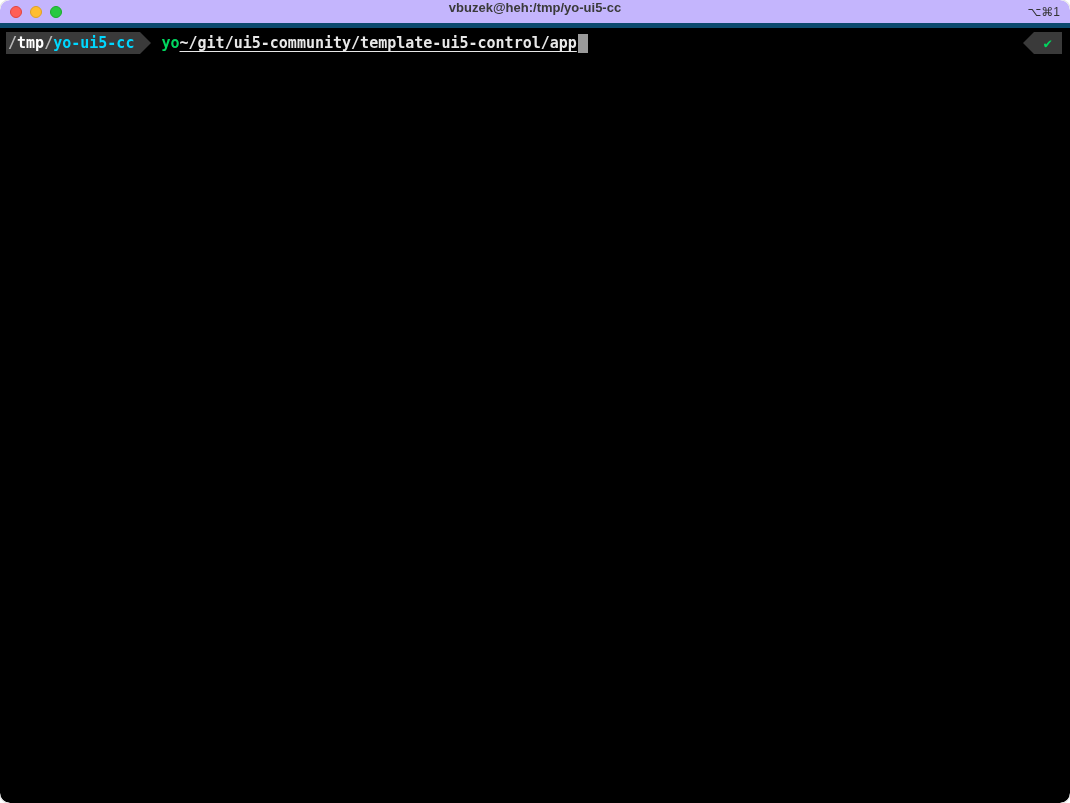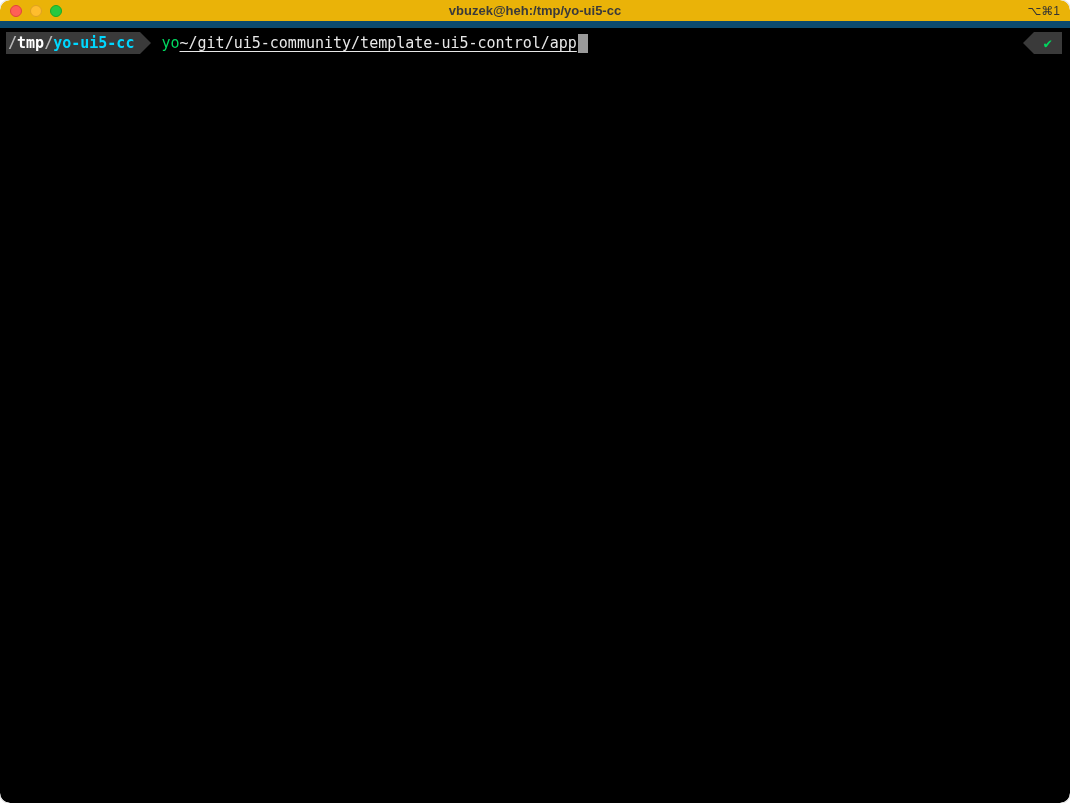--- a/index.html
+++ b/index.html
@@ -11,24 +11,23 @@
       width: 1070px;
       height: 803px;
       background: #fff;
       font-family: 'SF Mono', 'Menlo', 'Monaco', 'Consolas', monospace;
       overflow: hidden;
       border-radius: 10px;
       box-shadow: 0 0 0 1px rgba(0,0,0,0.1);
     }
     .titlebar {
       height: 28px;
-      background: #eab308;
-      border-bottom: 7px solid #0c4a6e;
+      background: #c4b5fd;
+      border-bottom: 5px solid #0c4a6e;
       display: flex;
-      align-items: center;
       padding: 0 10px;
       position: relative;
       border-radius: 10px 10px 0 0;
     }
     .traffic-lights {
       display: flex;
       gap: 8px;
       align-items: center;
     }
     .traffic-light {
@@ -93,21 +92,21 @@
       width: 0;
       height: 0;
       border-top: 11px solid transparent;
       border-bottom: 11px solid transparent;
       border-left: 11px solid #3a3a3a;
     }
     .cmd {
       margin-left: 10px;
       display: flex;
       align-items: center;
-      font-weight: 400;
+      font-weight: 700;
     }
     .cmd-name {
       color: #00d75f;
     }
     .cmd-args {
       color: #e8e8e8;
       text-decoration: underline;
       text-decoration-thickness: 1px;
       text-underline-offset: 3px;
     }

